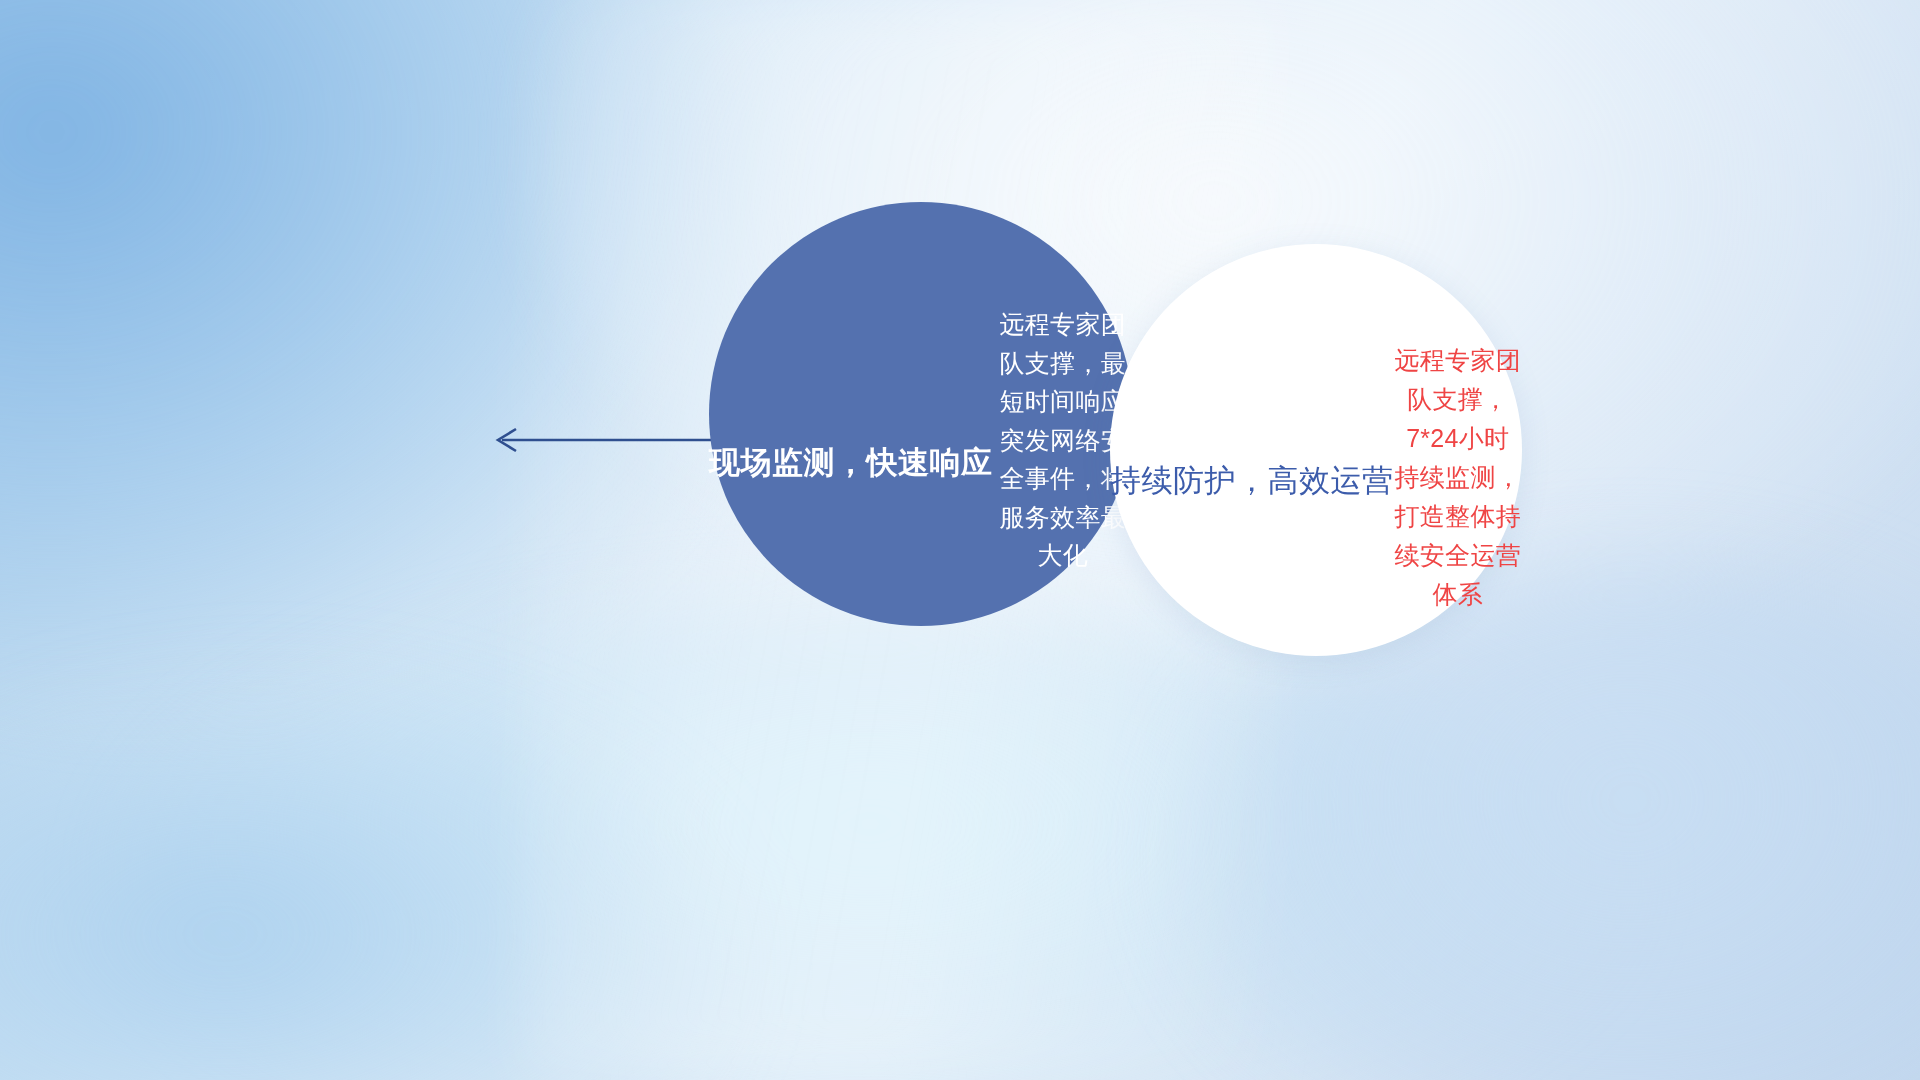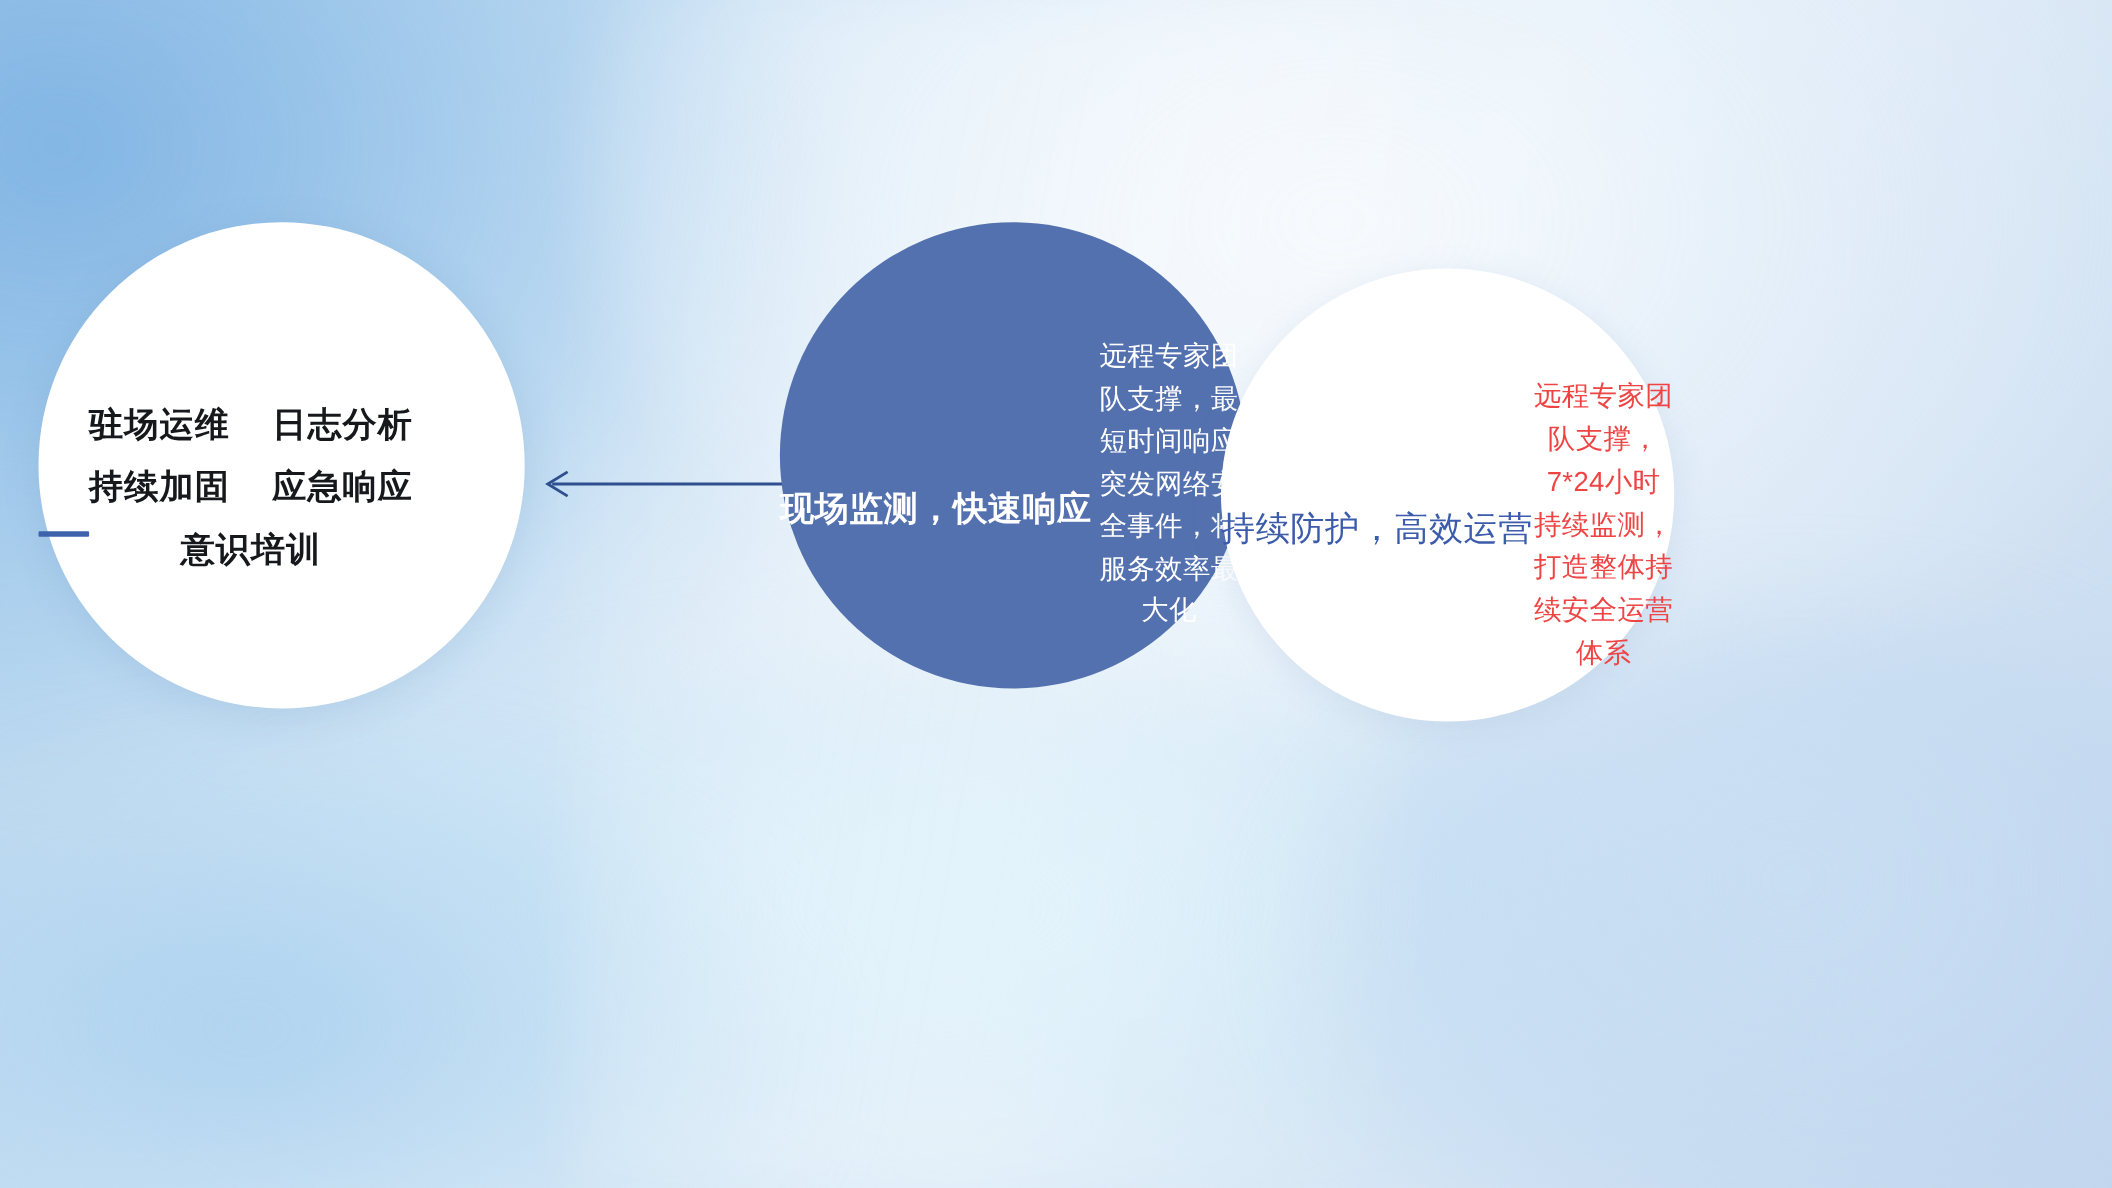--- a/index.html
+++ b/index.html
@@ -237,28 +237,20 @@
   <div class="bg-blob-e"></div>
   <div class="bg-sheen"></div>
 
   <svg id="arrow-connector" viewBox="0 0 226 44">
     <g stroke="#2f4f8f" fill="none" stroke-width="2.6">
       <line x1="224" y1="22" x2="14" y2="22" stroke-linecap="butt"></line>
       <polyline points="28,11 10,22 28,33" stroke-linejoin="miter" stroke-linecap="butt"></polyline>
     </g>
   </svg>
 
-  <div id="circle-left" class="circle">
-    <div class="dash"></div>
-    <div class="lines">
-      <div class="line">驻场运维    日志分析</div>
-      <div class="line">持续加固    应急响应</div>
-      <div class="line">意识培训</div>
-    </div>
-  </div>
 
   <div id="circle-mid" class="circle">
     <div class="title">现场监测，快速响应</div>
     <div class="body">远程专家团队支撑，最短时间响应突发网络安全事件，将服务效率最大化</div>
   </div>
 
   <div id="circle-right" class="circle">
     <div class="title">持续防护，高效运营</div>
     <div class="body">远程专家团队支撑，7*24小时持续监测，打造整体持续安全运营体系</div>
   </div>

